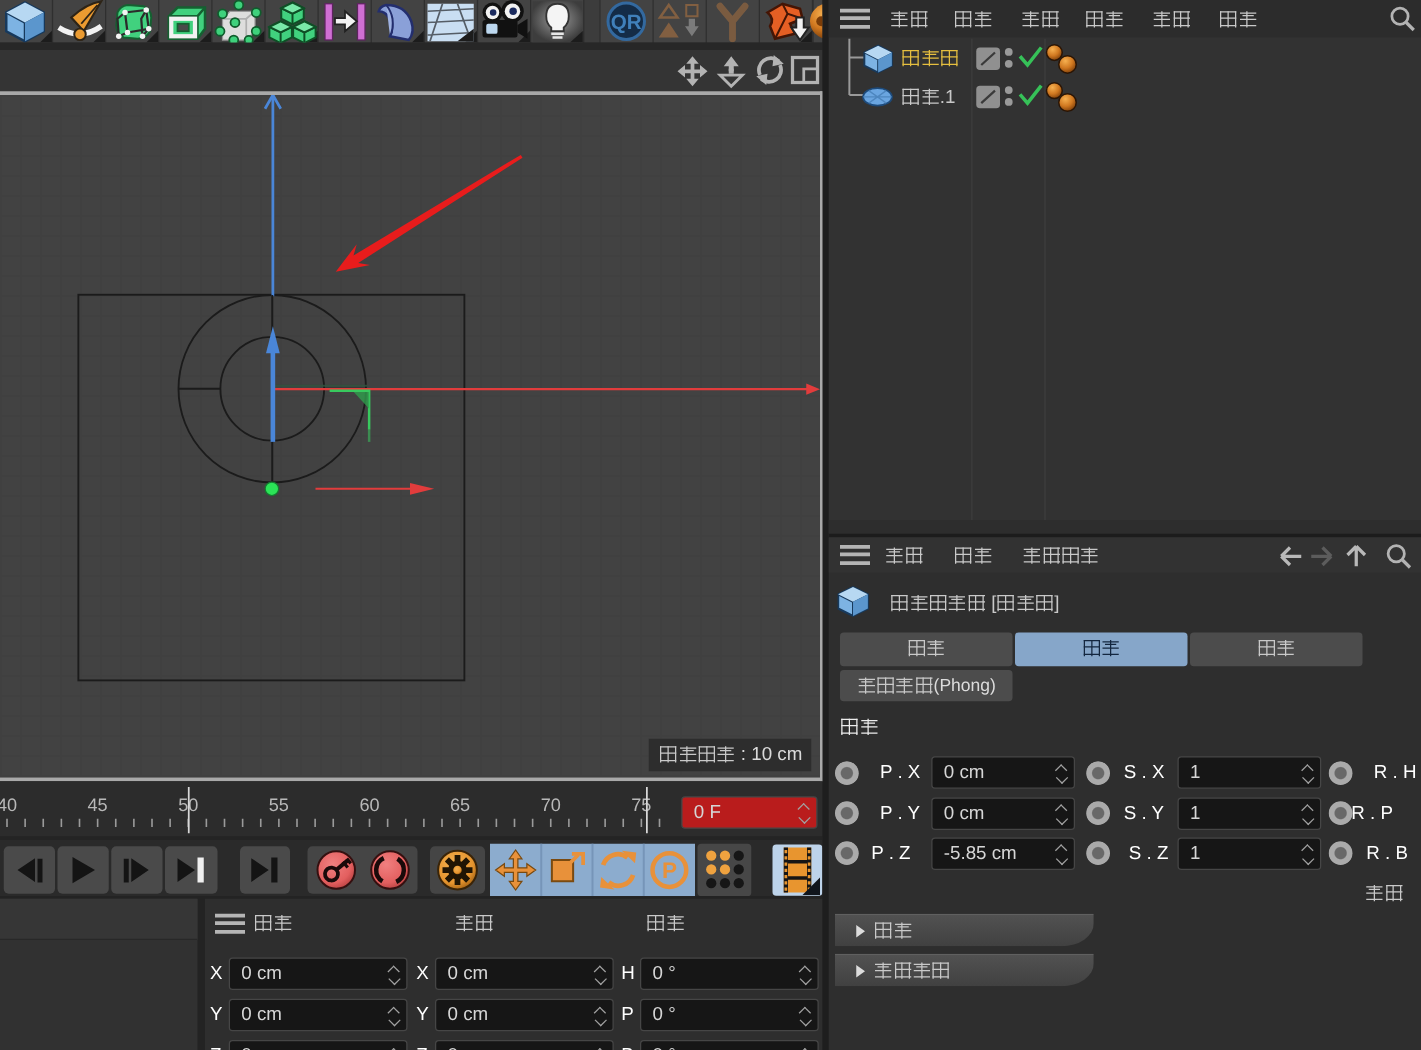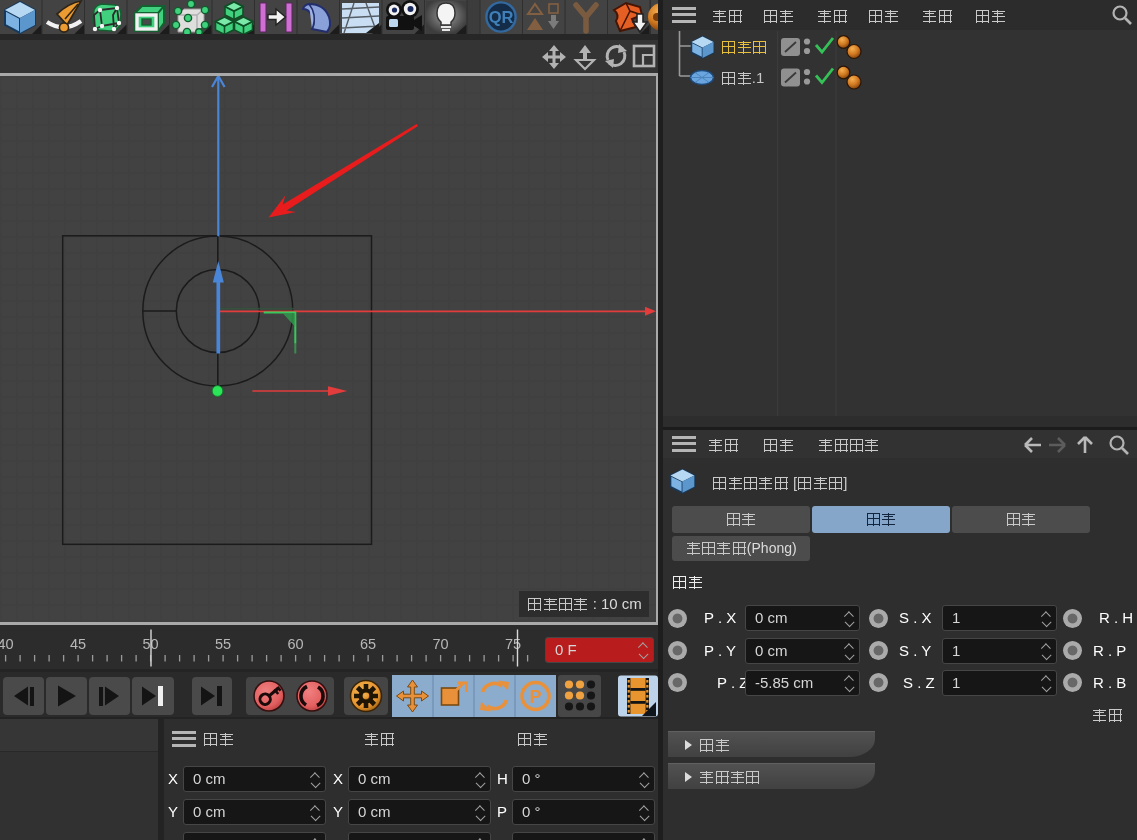--- a/index.html
+++ b/index.html
@@ -562,23 +562,23 @@
  <div class="inp" style="left:279px;top:175px;width:115px">1<div class="sp"></div></div>
  <div class="rad" style="left:399.5px;top:178.5px"></div>
  <div class="lbl" style="left:436px;top:179px">R . H</div>
  <div class="rad" style="left:4.5px;top:211px"></div>
  <div class="lbl" style="left:41px;top:211.5px">P . Y</div>
  <div class="inp" style="left:82px;top:207.5px;width:115px">0 cm<div class="sp"></div></div>
  <div class="rad" style="left:205.5px;top:211px"></div>
  <div class="lbl" style="left:236px;top:211.5px">S . Y</div>
  <div class="inp" style="left:279px;top:207.5px;width:115px">1<div class="sp"></div></div>
  <div class="rad" style="left:399.5px;top:211px"></div>
- <div class="lbl" style="left:430px;top:211.5px">R . P</div>
+ <div class="lbl" style="left:418px;top:211.5px">R . P</div>
  <div class="rad" style="left:4.5px;top:243px"></div>
- <div class="lbl" style="left:54px;top:243.5px">P . Z</div>
+ <div class="lbl" style="left:34px;top:243.5px">P . Z</div>
  <div class="inp" style="left:82px;top:239.5px;width:115px">-5.85 cm<div class="sp"></div></div>
  <div class="rad" style="left:205.5px;top:243px"></div>
  <div class="lbl" style="left:240px;top:243.5px">S . Z</div>
  <div class="inp" style="left:279px;top:239.5px;width:115px">1<div class="sp"></div></div>
  <div class="rad" style="left:399.5px;top:243px"></div>
  <div class="lbl" style="left:430px;top:243.5px">R . B</div>
  <div class="abs" style="left:429px;top:276px"><span class="zh z2"></span><span class="zh"></span></div>
  
  <div class="secbar" style="top:301px"><span class="zh"></span><span class="zh z2"></span></div>
  <div class="secbar" style="top:333px"><span class="zh z2"></span><span class="zh"></span><span class="zh z2"></span><span class="zh"></span></div>

